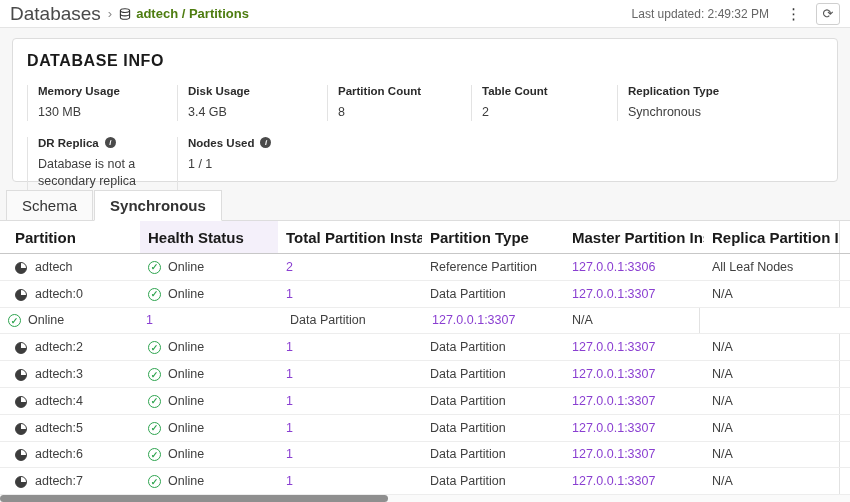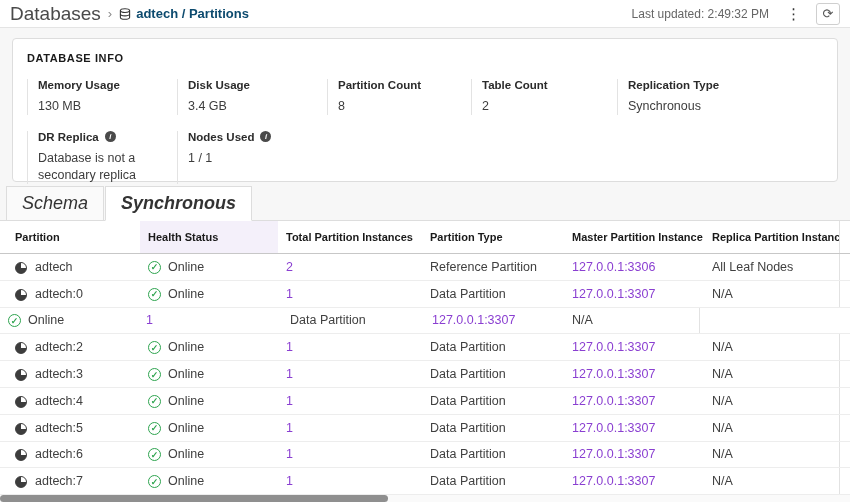--- a/index.html
+++ b/index.html
@@ -12,59 +12,59 @@
     font-size: 13px;
   }
   
   .topbar {
     height: 28px; background: #fff; border-bottom: 1px solid #e4e4e4;
     display: flex; align-items: center; padding: 0 10px;
   }
   .crumb-root { color: #4a4a4a; font-size: 19px; cursor: pointer; }
   .crumb-sep { color: #8a8a8a; margin: 0 7px; font-size: 13px; }
   .db-icon { display: inline-flex; margin-right: 5px; position: relative; top: 1px; }
-  .crumb-current { font-weight: 700; color: #0c4a6e; font-size: 13px; }
+  .crumb-current { font-weight: 700; color: #4d7c0f; font-size: 13px; }
   .topbar-right { margin-left: auto; display: flex; align-items: center; }
   .last-updated { color: #666; font-size: 12px; margin-right: 14px; }
   .kebab { font-size: 15px; color: #333; margin-right: 12px; cursor: pointer; padding: 0 3px; }
   .refresh-btn {
     width: 24px; height: 22px; border: 1px solid #cfcfcf; border-radius: 3px;
     background: #fff; display: flex; align-items: center; justify-content: center;
     font-size: 13px; color: #555; cursor: pointer;
   }
   
   .card {
     margin: 10px 12px; background: #fff; border: 1px solid #ddd; border-radius: 4px;
     padding: 13px 14px; height: 144px;
   }
-  .card-title { font-size: 11px; font-weight: 700; letter-spacing: .6px; color: #1a1a1a; margin-bottom: 15px; }
+  .card-title { font-size: 16px; font-weight: 700; letter-spacing: .6px; color: #1a1a1a; margin-bottom: 15px; }
   .fields-row { display: flex; }
   .fields-row + .fields-row { margin-top: 16px; }
   .field { border-left: 1px solid #e3e3e3; padding-left: 10px; }
   .fw1 { width: 150px; } .fw2 { width: 150px; } .fw3 { width: 144px; }
   .fw4 { width: 146px; } .fw5 { width: 200px; }
   .field-label { font-size: 11.5px; font-weight: 600; color: #2b2b2b; display: flex; align-items: center; }
   .field-value { font-size: 12.5px; color: #3d3d3d; margin-top: 7px; line-height: 1.35; max-width: 132px; }
   .info-icon {
     width: 11px; height: 11px; border-radius: 50%; background: #4a4a4a; color: #fff;
     font-size: 7.5px; font-weight: 700; display: inline-flex; align-items: center;
     justify-content: center; margin-left: 6px; font-style: italic;
   }
   
   .tabs { display: flex; align-items: flex-end; padding-left: 6px; height: 28px; position: relative; z-index: 2; }
   .tab {
-    padding: 6px 15px; font-size: 18px; color: #333; cursor: pointer;
-    border: 1px solid #ddd; border-bottom: none; background: #fafafa; margin-right: 1px; font-style: italic;
+    padding: 6px 15px; font-size: 15px; color: #333; cursor: pointer;
+    border: 1px solid #ddd; border-bottom: none; background: #fafafa; margin-right: 1px;
   }
   .tab.active { background: #fff; font-weight: 700; margin-bottom: -1px; border-bottom: 1px solid #fff; }
   
   .table-wrap { background: #fff; border-top: 1px solid #ddd; position: relative; z-index: 1; }
   .thead { display: flex; height: 33px; border-bottom: 1px solid #c7c7c7; background: #fff; }
   .hcell {
-    display: flex; align-items: center; font-weight: 700; font-size: 11px; color: #1a1a1a;
+    display: flex; align-items: center; font-weight: 700; font-size: 15px; color: #1a1a1a;
     padding-left: 8px; white-space: nowrap; overflow: hidden;
   }
   .hcell.highlight { background: #f4f0fa; }
   .trow { display: flex; height: 26.8px; align-items: center; border-bottom: 1px solid #ededed; font-size: 12.5px; color: #404040; background: #fff; }
   .cell { display: flex; align-items: flex-end; padding-left: 8px; white-space: nowrap; overflow: hidden; }
   .col-partition { width: 140px; padding-left: 15px; }
   .col-health { width: 138px; }
   .col-total { width: 144px; }
   .col-type { width: 142px; }
   .col-master { width: 140px; }

